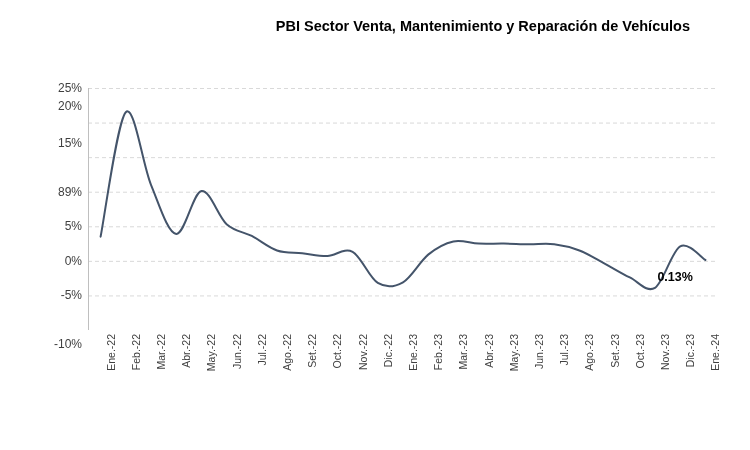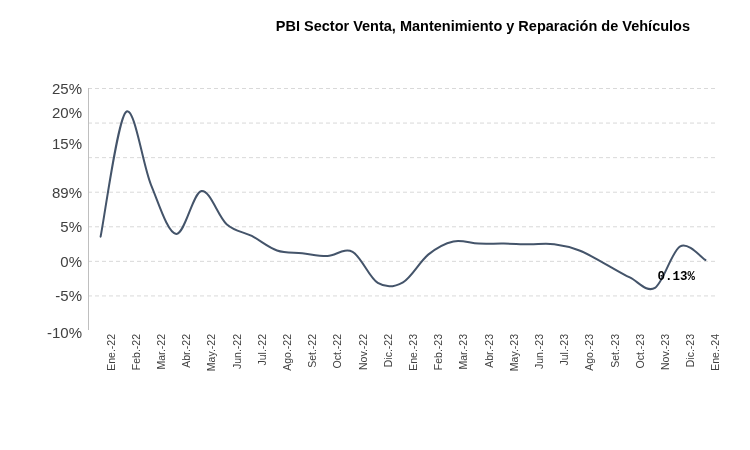--- a/index.html
+++ b/index.html
@@ -41,21 +41,21 @@
     position: absolute;
     left: 36px;
     top: 88px;
     width: 46px;
     height: 242px;
   }
   .y-label {
     position: absolute;
     right: 0;
     transform: translateY(-50%);
-    font-size: 15px;
+    font-size: 12px;
     color: #404040;
     text-align: right;
     white-space: nowrap;
   }
   .x-labels {
     position: absolute;
     left: 88px;
     top: 334px;
     width: 630px;
     height: 80px;
@@ -68,21 +68,20 @@
     white-space: nowrap;
     transform-origin: left top;
     transform: rotate(-90deg) translate(-100%, 0);
   }
   .annot {
     position: absolute;
     font-size: 12.5px;
     font-weight: bold;
     color: #000000;
     white-space: nowrap;
-    font-family: Liberation Mono, monospace;
   }
   .footer {
     position: absolute;
     left: 14px;
     bottom: 14px;
     font-size: 11.5px;
     font-weight: bold;
     line-height: 1.75;
     color: #000000;
   }
@@ -93,27 +92,27 @@
 <body>
 
 <div id="chart-root">
 
   <div class="chart-title">
     <div>PBI Sector Venta, Mantenimiento y Reparación de Vehículos</div>
   </div>
 
   <div class="y-labels" id="y-labels">
       <div class="y-label" style="top: 0px;">25%</div>
-      <div class="y-label" style="top: 24px;">20%</div>
+      <div class="y-label" style="top: 18px;">20%</div>
       <div class="y-label" style="top: 55px; text-align: right;">15%</div>
       <div class="y-label" style="top: 103.714px;">89%</div>
       <div class="y-label" style="top: 138.286px;">5%</div>
       <div class="y-label" style="top: 172.857px;">0%</div>
       <div class="y-label" style="top: 207.429px;">-5%</div>
-      <div class="y-label" style="top: 244px;">-10%</div>
+      <div class="y-label" style="top: 256px;">-10%</div>
     </div>
 
   <div class="plot-area">
     <svg id="plot-svg" width="630" height="242" viewBox="0 0 630 242">
         <line x1="0" y1="0.5" x2="630" y2="0.5" stroke="#d9d9d9" stroke-width="1" stroke-dasharray="4 3"></line>
         <line x1="0" y1="35.07142857142857" x2="630" y2="35.07142857142857" stroke="#d9d9d9" stroke-width="1" stroke-dasharray="4 3"></line>
         <line x1="0" y1="69.64285714285714" x2="630" y2="69.64285714285714" stroke="#d9d9d9" stroke-width="1" stroke-dasharray="4 3"></line>
         <line x1="0" y1="104.21428571428571" x2="630" y2="104.21428571428571" stroke="#d9d9d9" stroke-width="1" stroke-dasharray="4 3"></line>
         <line x1="0" y1="138.78571428571428" x2="630" y2="138.78571428571428" stroke="#d9d9d9" stroke-width="1" stroke-dasharray="4 3"></line>
         <line x1="0" y1="173.35714285714286" x2="630" y2="173.35714285714286" stroke="#d9d9d9" stroke-width="1" stroke-dasharray="4 3"></line>

